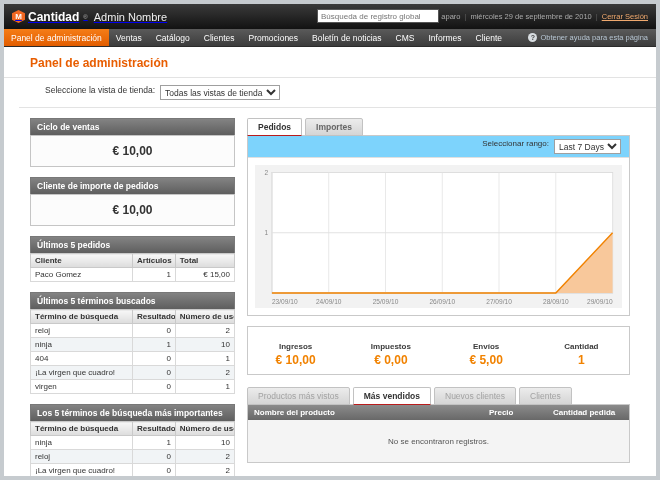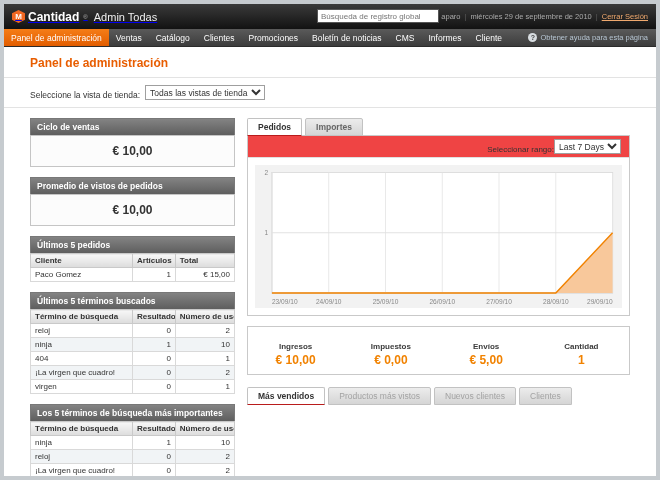--- a/index.html
+++ b/index.html
@@ -22,21 +22,21 @@
 
   
   .mainnav { height:18px; background:linear-gradient(#5a5a5a,#3c3c3c); border-bottom:1px solid #2b2b2b; display:flex; align-items:stretch; font-size:8.5px; }
   .nav-item { color:#fff; text-decoration:none; padding:0 7px; line-height:18px; }
   .nav-item.active { background:linear-gradient(#f57d17,#e25d00); }
   .help-link { margin-left:auto; display:flex; align-items:center; gap:3px; color:#b7c6d3; font-size:7.5px; text-decoration:none; padding-right:8px; }
   .help-icon { width:9px; height:9px; border-radius:50%; background:#d8dde1; color:#444; font-size:7px; font-weight:bold; text-align:center; line-height:9px; }
 
   
   .page-title { color:#e85d00; font-size:12px; font-weight:bold; margin:0; padding:9px 26px 7px; border-bottom:1px solid #e3e3e3; }
-  .store-row { padding:7px 26px; border-bottom:1px solid #e3e3e3; font-size:8.5px; color:#333; display:flex; align-items:flex-end; gap:5px; }
+  .store-row { padding:7px 26px; border-bottom:1px solid #e3e3e3; font-size:8.5px; color:#333; display:flex; align-items:flex-start; gap:5px;margin-left:15px; }
   select { font-size:8.5px; font-family:inherit; height:15px; border:1px solid #9f9f9f; background:#fff; color:#333; }
 
   .cols { display:flex; gap:12px; padding:10px 26px 0; }
   .leftcol { width:205px; flex:none; }
   .rightcol { flex:1; min-width:0; }
 
   
   .panel { margin-bottom:10px; }
   .panel-head { background:linear-gradient(#838383,#5e5e5e); color:#fff; font-size:8.5px; font-weight:bold; padding:3px 6px; border:1px solid #787878; border-bottom:none; }
   .value-box { border:1px solid #c5c5c5; text-align:center; font-size:12px; font-weight:bold; color:#333; padding:8px 0; background:#fcfcfc; }
@@ -49,22 +49,22 @@
   .c-wide { width:50%; } .c-mid { width:21%; } .c-last { width:29%; }
 
   
   .tabs-row { display:flex; gap:3px; align-items:flex-end; position:relative; z-index:2; }
   .tab { font-size:8.5px; font-weight:bold; padding:3px 10px; background:linear-gradient(#ececec,#d5d5d5); border:1px solid #c2c2c2;
          color:#666; border-radius:2px 2px 0 0; margin-bottom:-1px; cursor:pointer; }
   .tab.active { background:#fff; color:#333; border-bottom:1px solid #b91c1c; }
   .tab.dim { color:#a2a2a2; font-weight:normal; }
 
   .tab-box { border:1px solid #c9c9c9; background:#fff; position:relative; z-index:1; }
-  .range-row { background:#ef4444; border-bottom:1px solid #e0e0e0; padding:3px 8px; font-size:8px; color:#333;
-               display:flex; justify-content:flex-end; align-items:flex-end; }
+  .range-row { background:#7dd3fc; border-bottom:1px solid #e0e0e0; padding:3px 8px; font-size:8px; color:#333;
+               display:flex; justify-content:flex-end; align-items:flex-start; gap:5px; }
   #chart { padding:7px; }
 
   .stats-box { border:1px solid #c9c9c9; margin-top:10px; display:flex; padding:6px 0 7px; background:#fff; }
   .stat { flex:1; text-align:center;margin-top:9px; }
   .stat-label { display:block; font-size:8px; font-weight:bold; color:#3b3b3b; }
   .stat-value { display:block; font-size:12px; font-weight:bold; color:#f18200; margin-top:2px; }
 
   .bottom-tabs { margin-top:12px; }
   .grid-box { border:1px solid #c9c9c9; position:relative; z-index:1; background:#fff; }
   .grid-head { display:flex; background:linear-gradient(#8b8b8b,#686868); color:#fff; font-size:8px; font-weight:bold; }
@@ -75,21 +75,21 @@
 </head>
 <body>
 
 <div class="frame">
 
   <header class="topbar">
     <a class="logo" href="#">
       <span class="logo-mark">M</span>
       <span class="logo-text">Cantidad</span>
       <span class="logo-reg">®</span>
-      <span class="logo-suffix">Admin Todas</span>
+      <span class="logo-suffix">Admin Nombre</span>
     </a>
     <input class="global-search" type="text" placeholder="Búsqueda de registro global" style="">
     <div class="session">
       <span>Accedió como aparo</span>
       <span class="sep">|</span>
       <span>miércoles 29 de septiembre de 2010</span>
       <span class="sep">|</span>
       <a href="#" class="logout">Cerrar Sesión</a>
     </div>
   </header>
@@ -123,21 +123,21 @@
     <div class="cols">
 
       <aside class="leftcol">
 
         <div class="panel">
           <div class="panel-head">Ciclo de ventas</div>
           <div class="value-box">€ 10,00</div>
         </div>
 
         <div class="panel">
-          <div class="panel-head">Promedio de vistos de pedidos</div>
+          <div class="panel-head">Cliente de importe de pedidos</div>
           <div class="value-box">€ 10,00</div>
         </div>
 
         <div class="panel">
           <div class="panel-head">Últimos 5 pedidos</div>
           <table class="mini">
             <thead>
               <tr>
                 <th class="c-wide">Cliente</th>
                 <th class="c-mid">Artículos</th>
@@ -287,23 +287,31 @@
             <span class="stat-label">Envíos</span>
             <span class="stat-value">€ 5,00</span>
           </div>
           <div class="stat">
             <span class="stat-label">Cantidad</span>
             <span class="stat-value">1</span>
           </div>
         </div>
 
         <div class="tabs-row bottom-tabs">
+          <span class="tab dim">Productos más vistos</span>
           <span class="tab active">Más vendidos</span>
-          <span class="tab dim">Productos más vistos</span>
           <span class="tab dim">Nuevos clientes</span>
           <span class="tab dim">Clientes</span>
         </div>
 
+        <div class="grid-box">
+          <div class="grid-head">
+            <span class="col-name">Nombre del producto</span>
+            <span class="col-price">Precio</span>
+            <span class="col-qty">Cantidad pedida</span>
+          </div>
+          <div class="grid-empty">No se encontraron registros.</div>
+        </div>
 
       </section>
     </div>
   </main>
 </div>
 
 </body></html>

